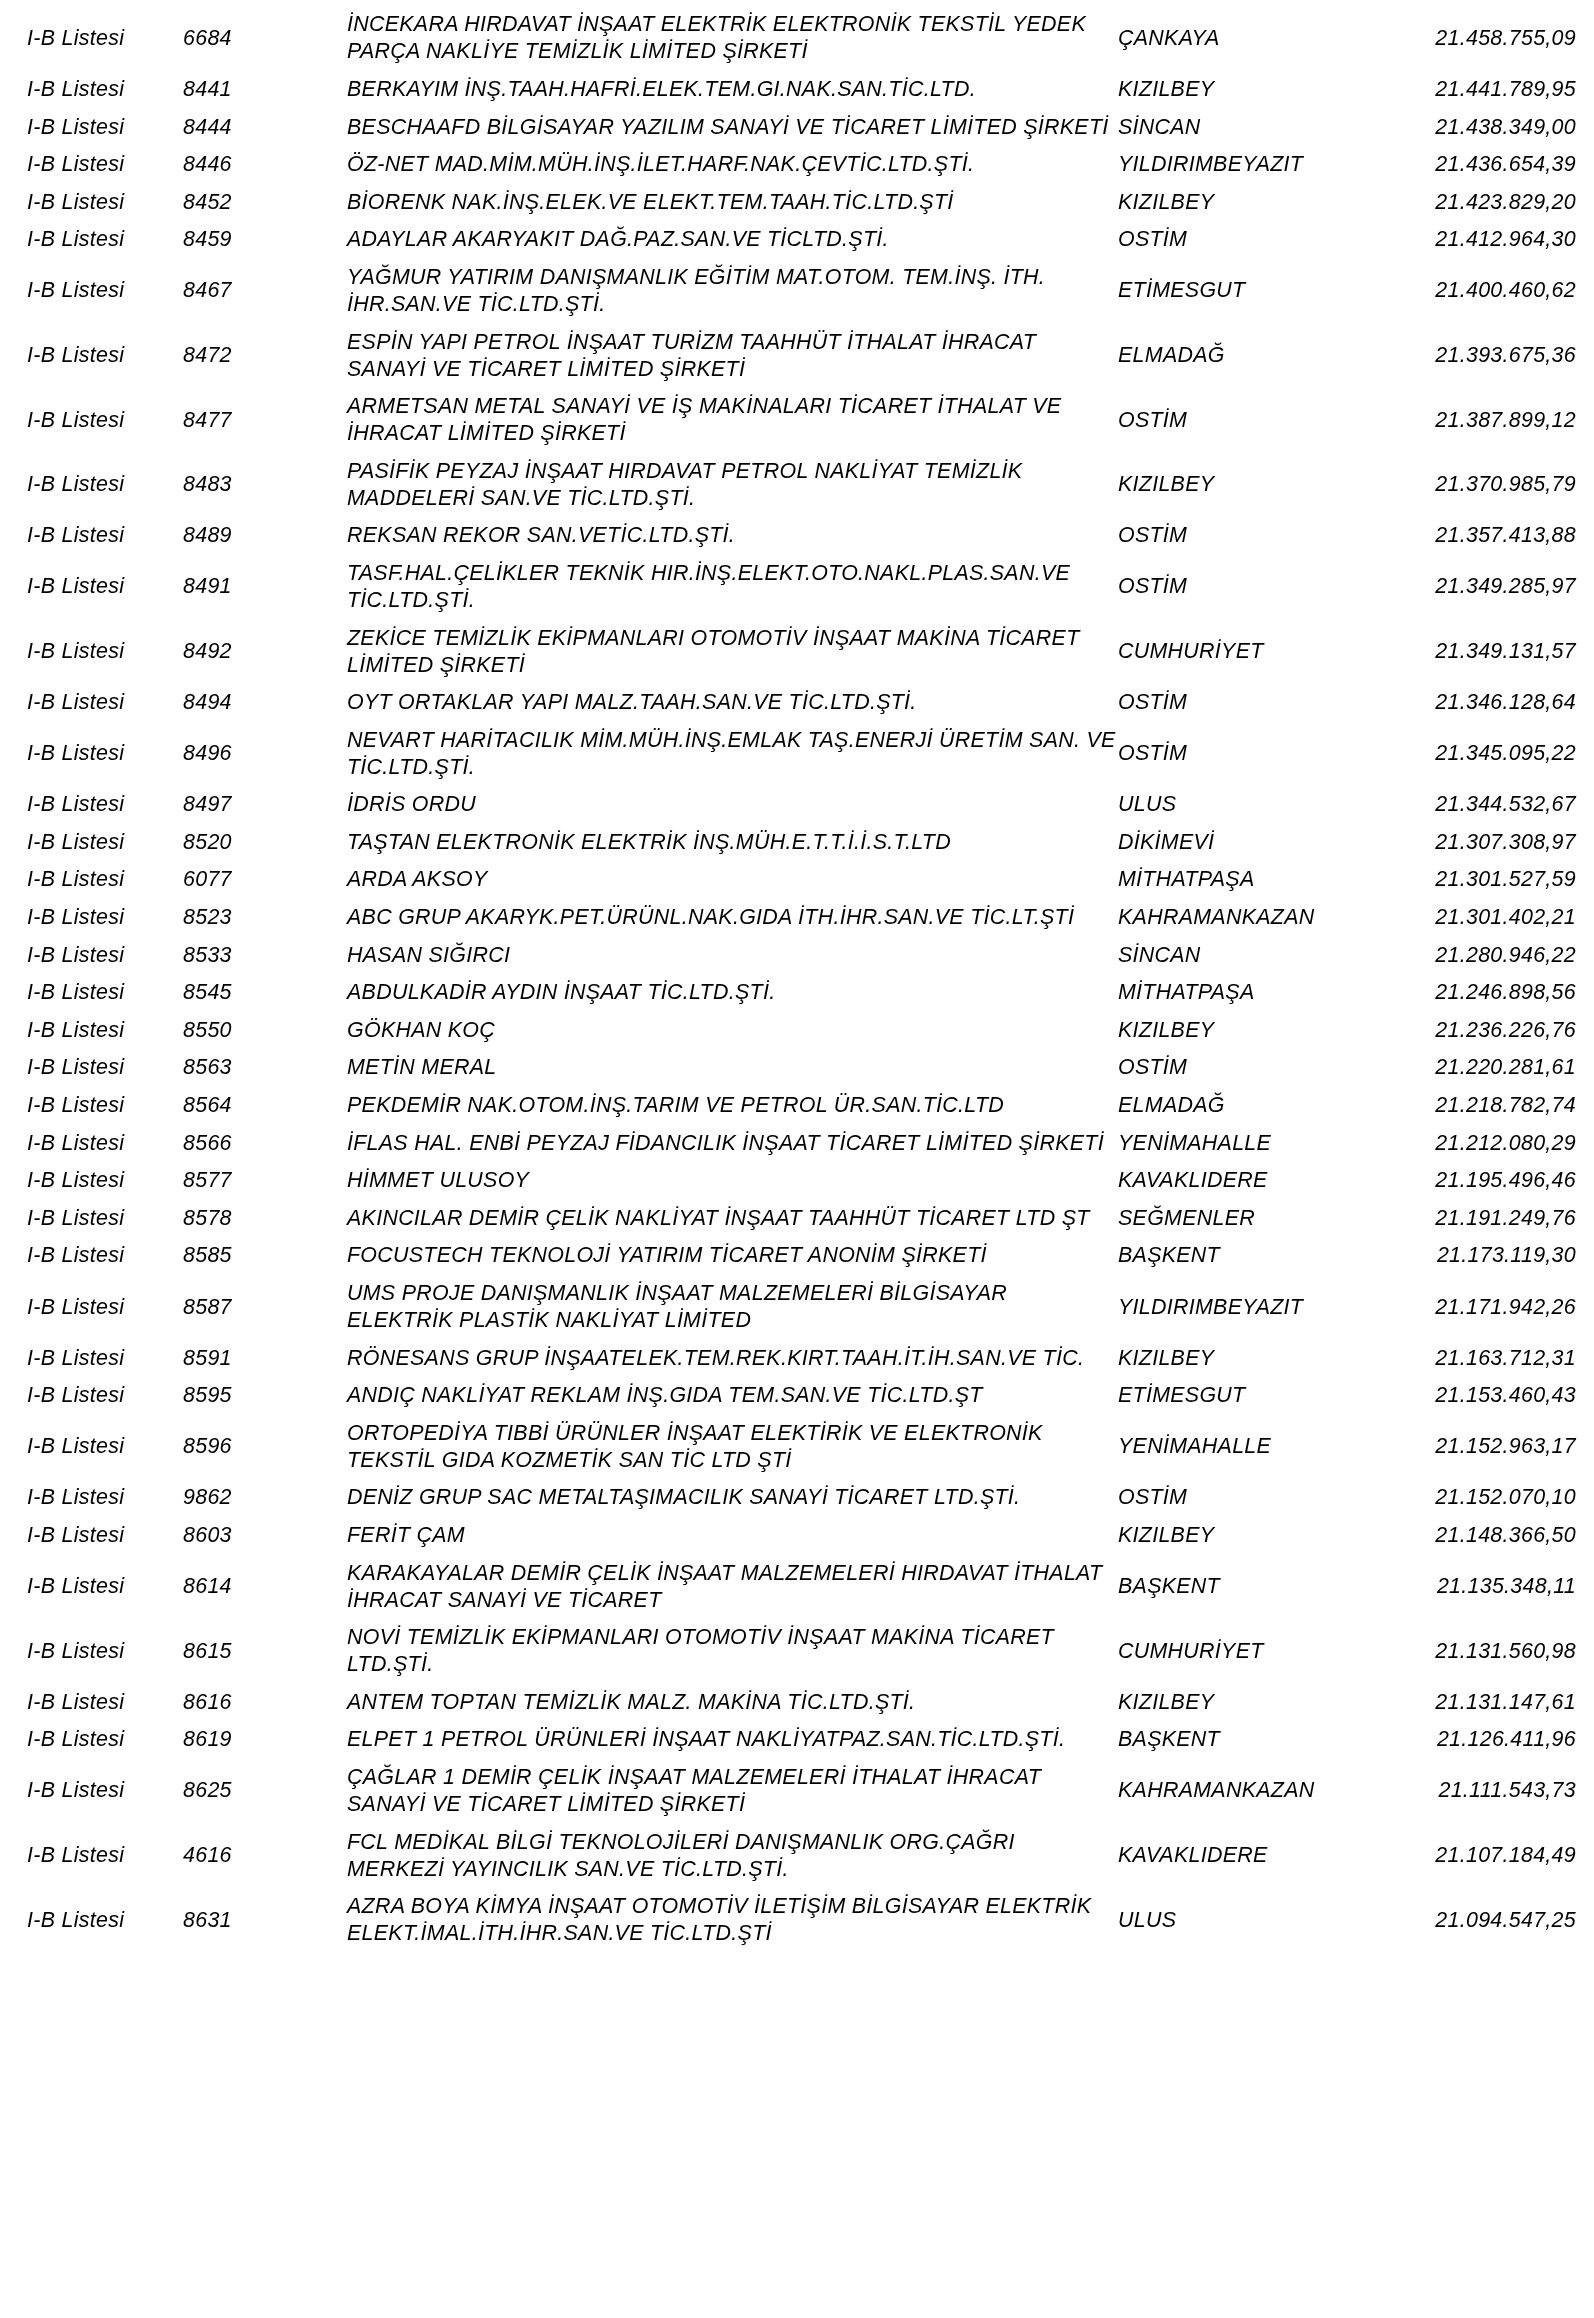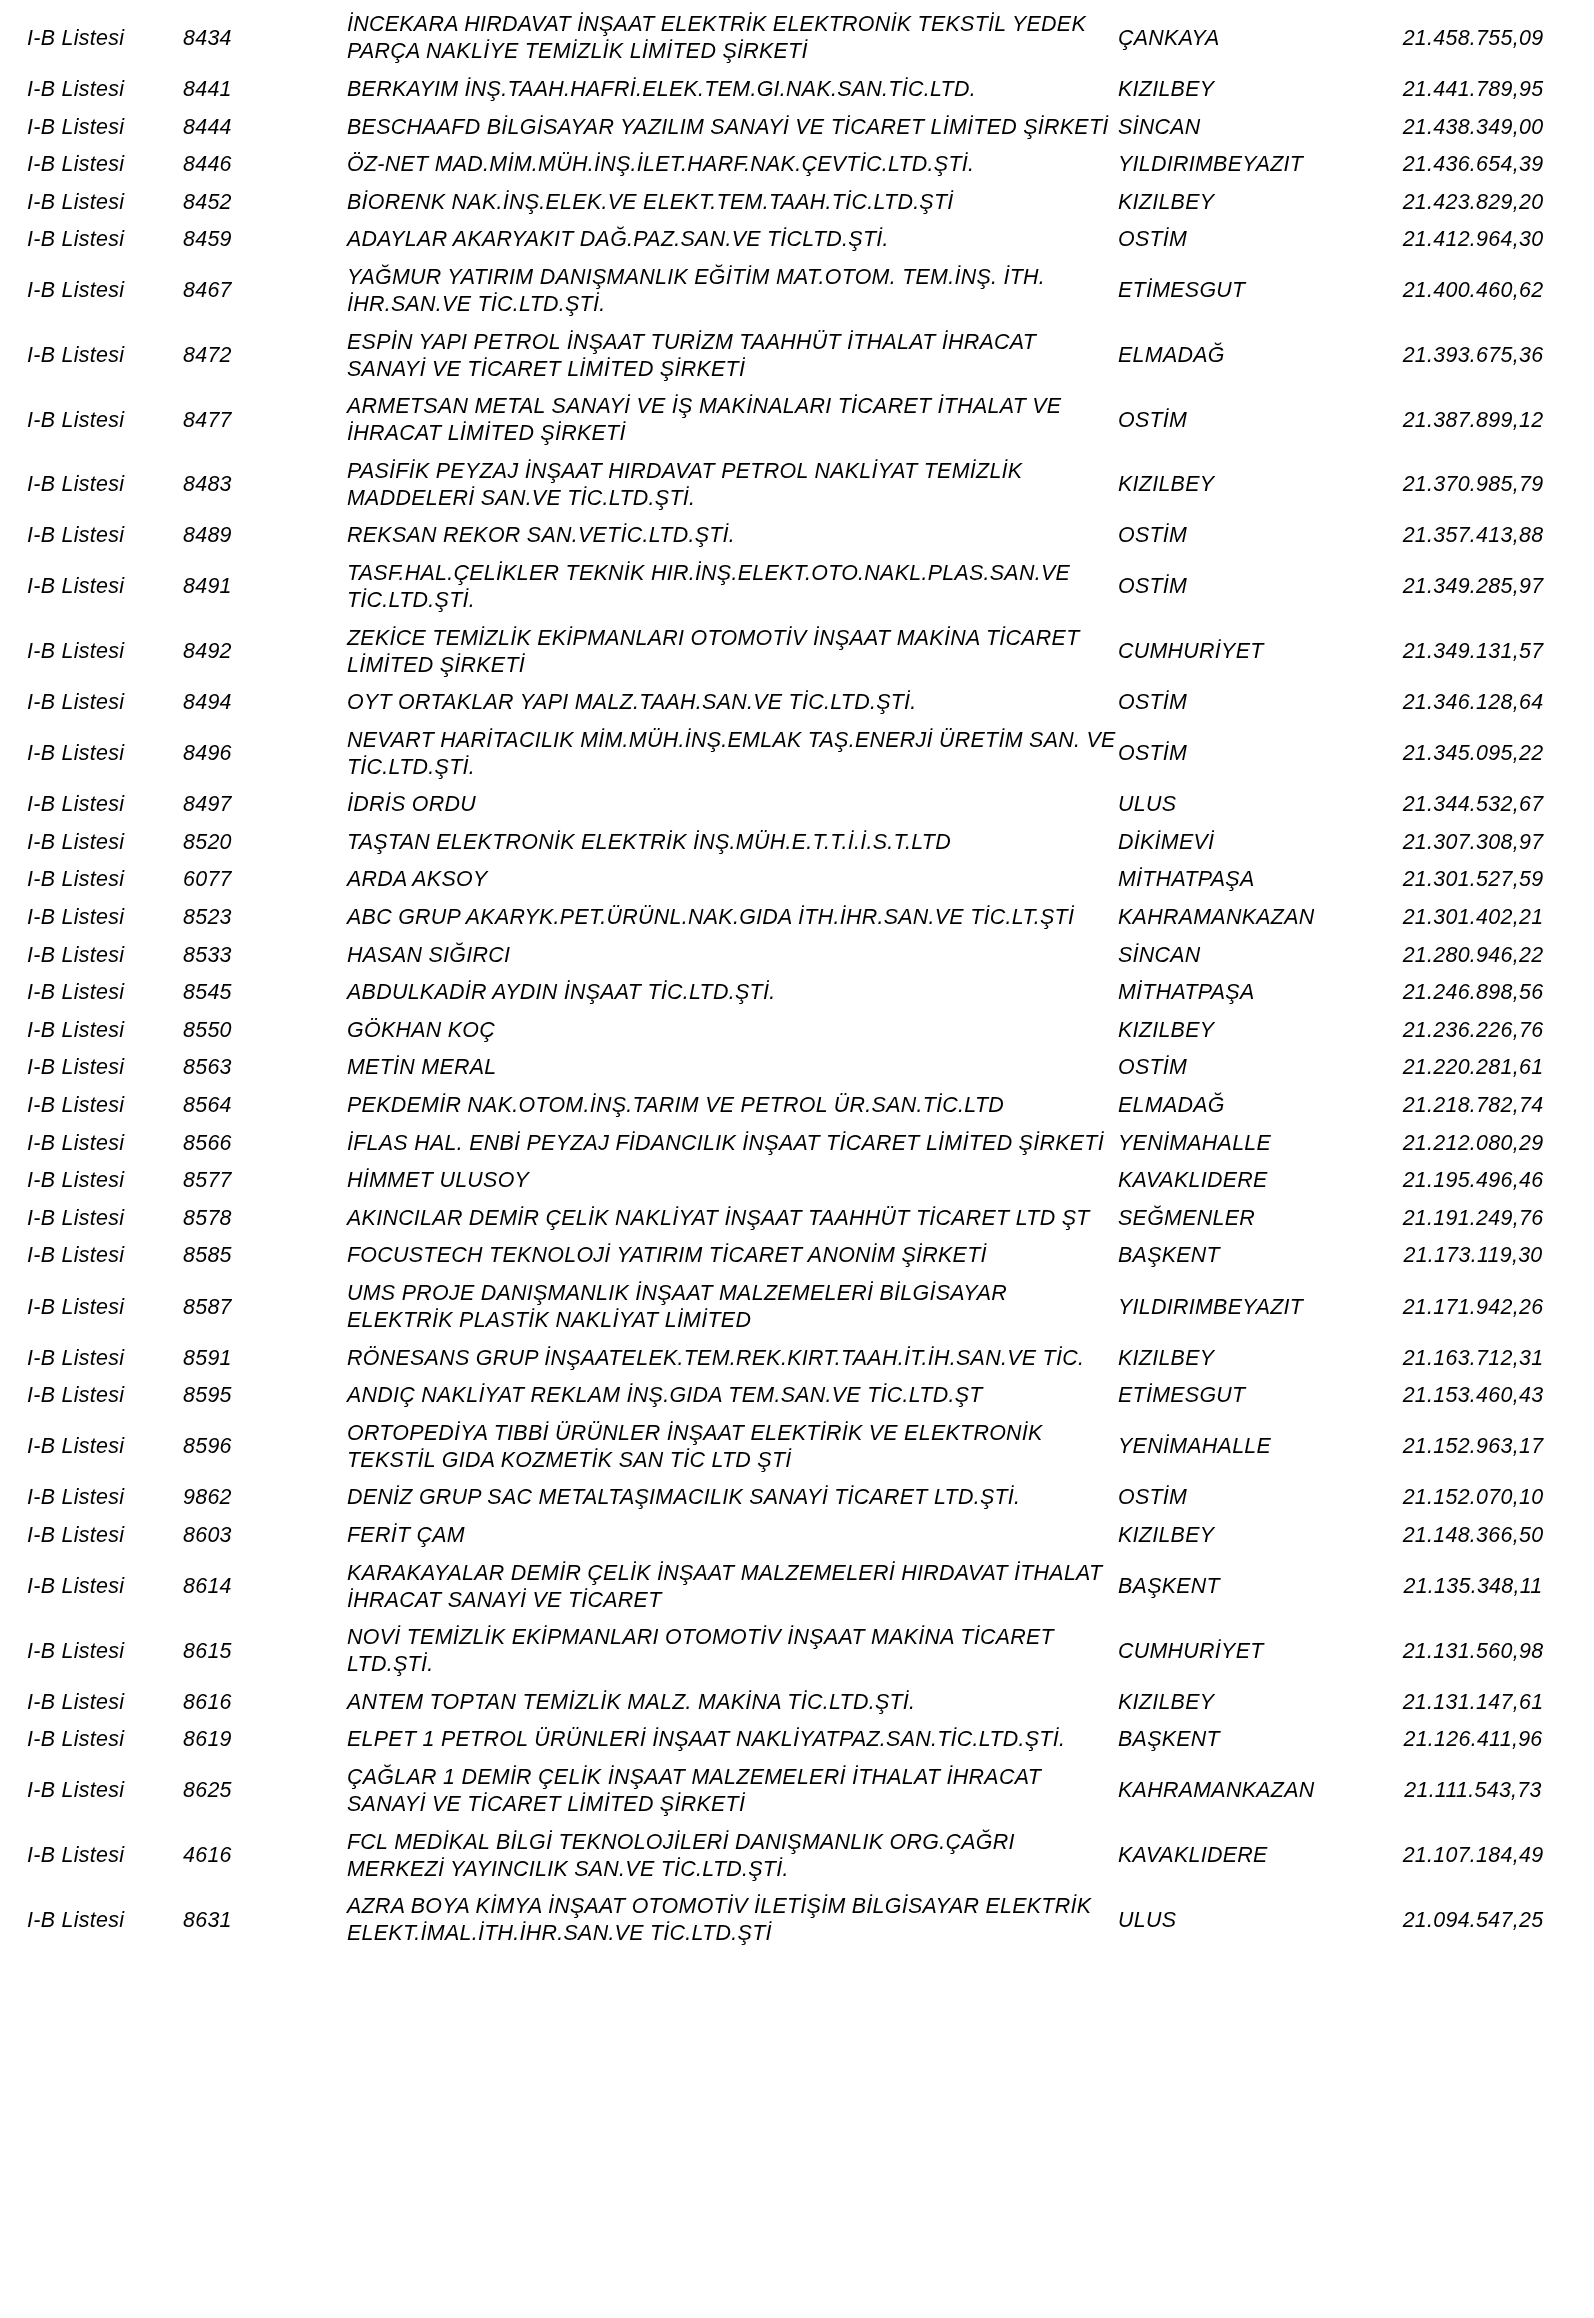--- a/index.html
+++ b/index.html
@@ -27,30 +27,30 @@
     font-size: 21.4px;
     line-height: 27px;
     letter-spacing: 0.3px;
     padding: 5.3px 0;
     word-wrap: break-word;
   }
   td.c1 { width: 156px; }
   td.c2 { width: 164px; }
   td.c3 { width: 771px; padding-right: 19px; margin-left: 46px; }
   td.c4 { width: 252px; }
-  td.c5 { text-align: center; padding-right: 6.1px; white-space: nowrap; }
+  td.c5 { text-align: right; padding-right: 6.1px; white-space: nowrap; }
 </style>
 </head>
 <body>
 
 <table class="ib-table">
   <tbody id="rows">
   <tr>
     <td class="c1">I-B Listesi</td>
-    <td class="c2">8434</td>
+    <td class="c2">6684</td>
     <td class="c3">İNCEKARA HIRDAVAT İNŞAAT ELEKTRİK ELEKTRONİK TEKSTİL YEDEK PARÇA NAKLİYE TEMİZLİK LİMİTED ŞİRKETİ</td>
     <td class="c4">ÇANKAYA</td>
     <td class="c5">21.458.755,09</td>
   </tr>
 
   <tr>
     <td class="c1">I-B Listesi</td>
     <td class="c2">8441</td>
     <td class="c3">BERKAYIM İNŞ.TAAH.HAFRİ.ELEK.TEM.GI.NAK.SAN.TİC.LTD.</td>
     <td class="c4">KIZILBEY</td>

